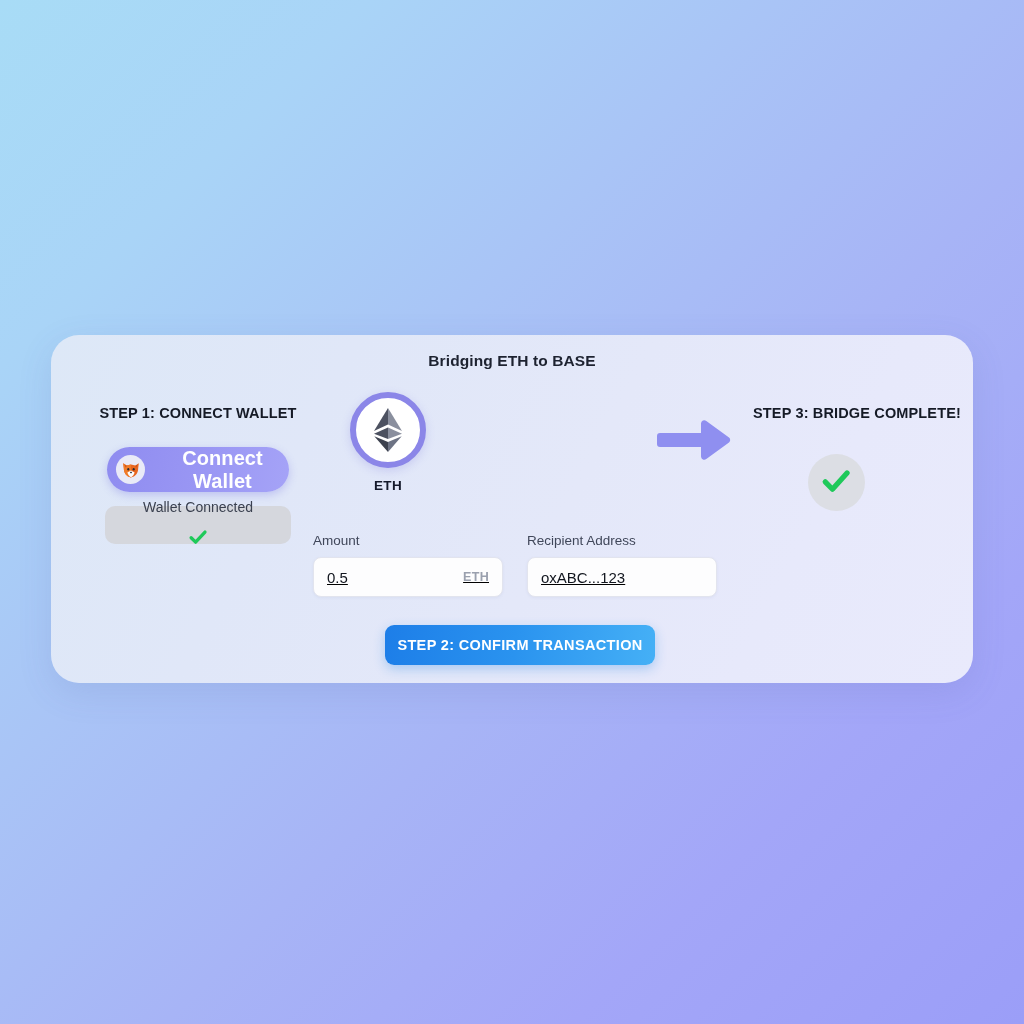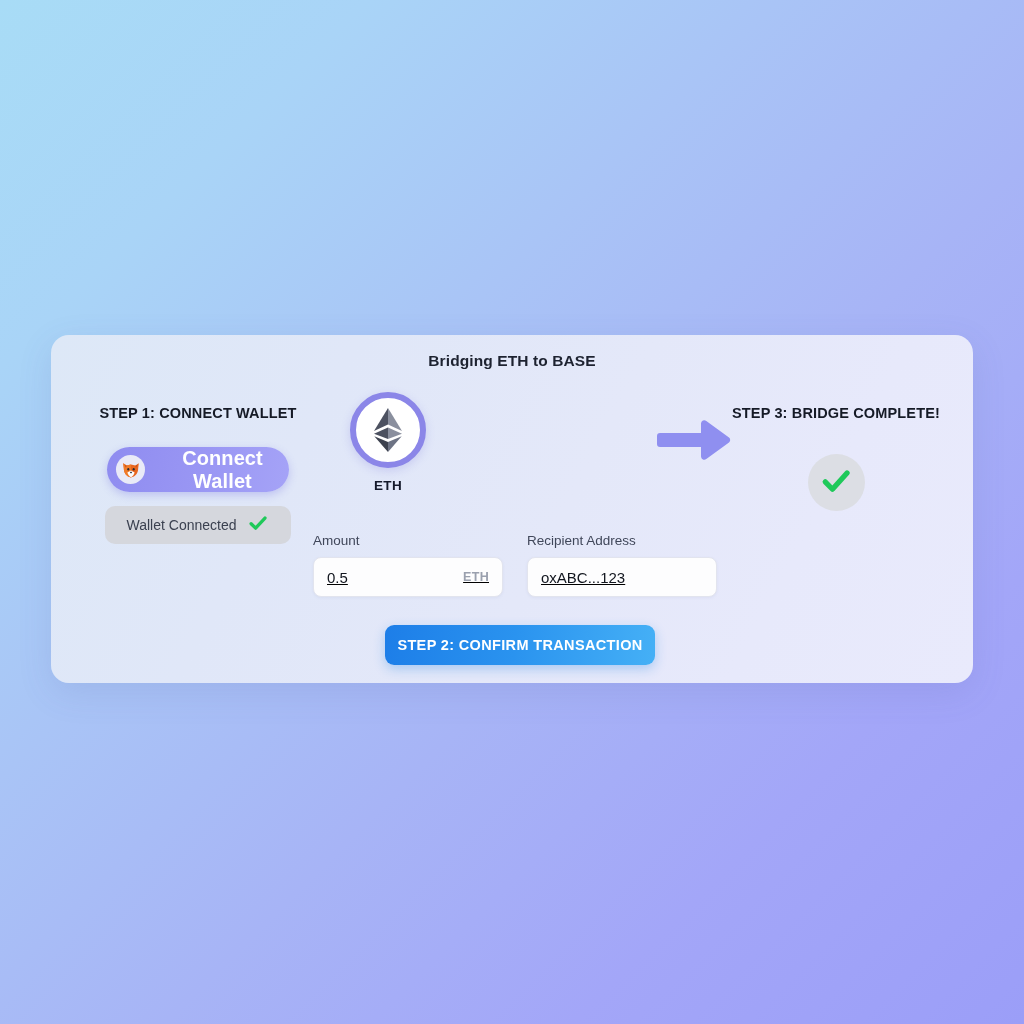--- a/index.html
+++ b/index.html
@@ -25,21 +25,21 @@
     position: relative;
   }
 
   
   .card {
     position: absolute;
     left: 51px;
     top: 335px;
     width: 922px;
     height: 348px;
-    border-radius: 18px;
+    border-radius: 28px;
     background: linear-gradient(118deg,
         #dde8f7 0%,
         #e0e7f8 28%,
         #e4e8f9 55%,
         #e7e9fb 78%,
         #e9eafc 100%);
     box-shadow: 0 10px 34px rgba(80, 90, 160, 0.13);
     overflow: hidden;
   }
 
@@ -62,21 +62,21 @@
     top: 70px;
     width: 250px;
     text-align: center;
   }
 
   .col-right {
     position: absolute;
     right: 12px;
     top: 70px;
     width: 250px;
-    text-align: center;
+    text-align: right;
   }
 
   .step-label {
     font-size: 14.5px;
     font-weight: bold;
     color: #151a26;
     letter-spacing: 0.15px;
     white-space: nowrap;
   }
 
@@ -119,20 +119,21 @@
   .wallet-pill {
     margin: 14px auto 0;
     width: 186px;
     height: 38px;
     border-radius: 10px;
     background: #d5d7dd;
     display: flex;
     align-items: center;
     justify-content: center;
     gap: 11px;
+    flex-direction: column;
   }
 
   .wallet-pill-label {
     font-size: 14px;
     color: #3b4150;
   }
 
   
   .success-circle {
     margin: 33px auto 0;

